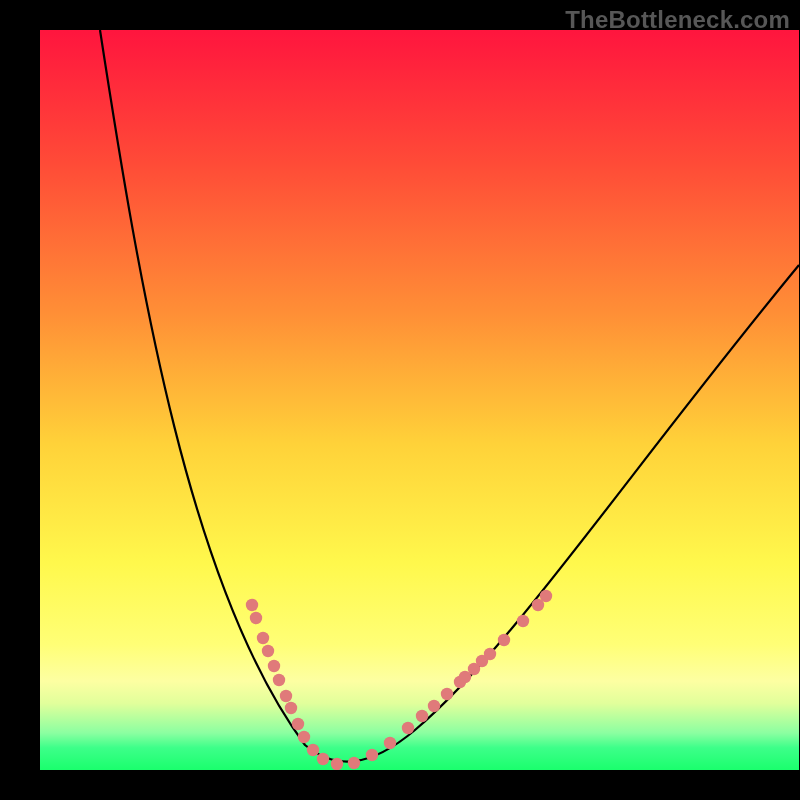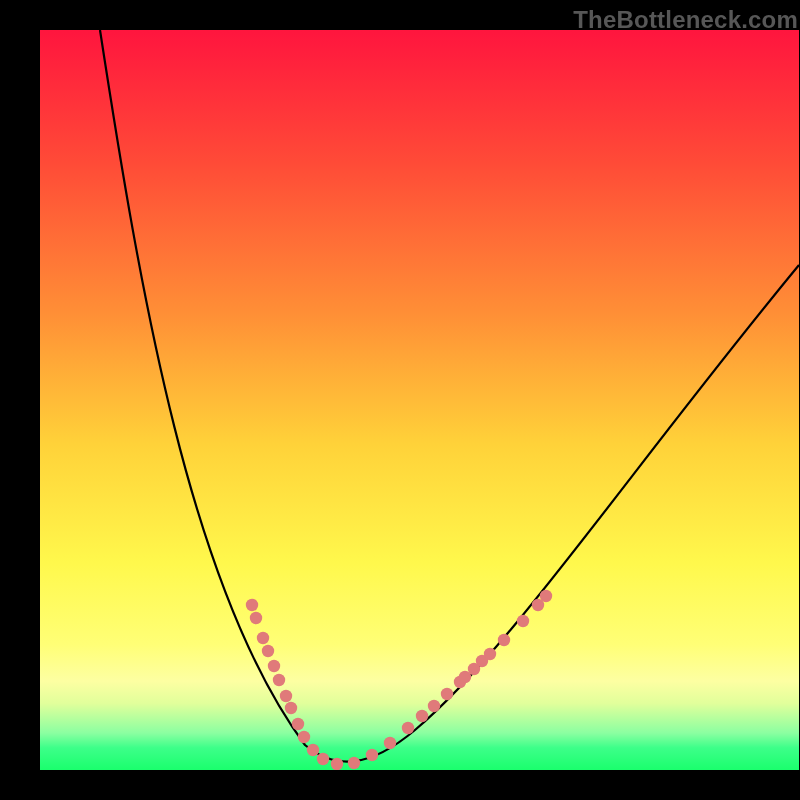--- a/index.html
+++ b/index.html
@@ -34,21 +34,21 @@
       #e1ff9b 91%,
       #b6ff9e 93%,
       #8bffa1 95%,
       #3dff89 97%,
       #1aff6d 100%
     );
   }
   .watermark {
     position: absolute;
     top: 6px;
-    right: 2px;
+    right: 10px;
     font-size: 24px;
     font-weight: 600;
     color: #575757;
     letter-spacing: 0.2px;
     z-index: 3;
     user-select: none;
   }
   svg.plot {
     position: absolute;
     inset: 0;

